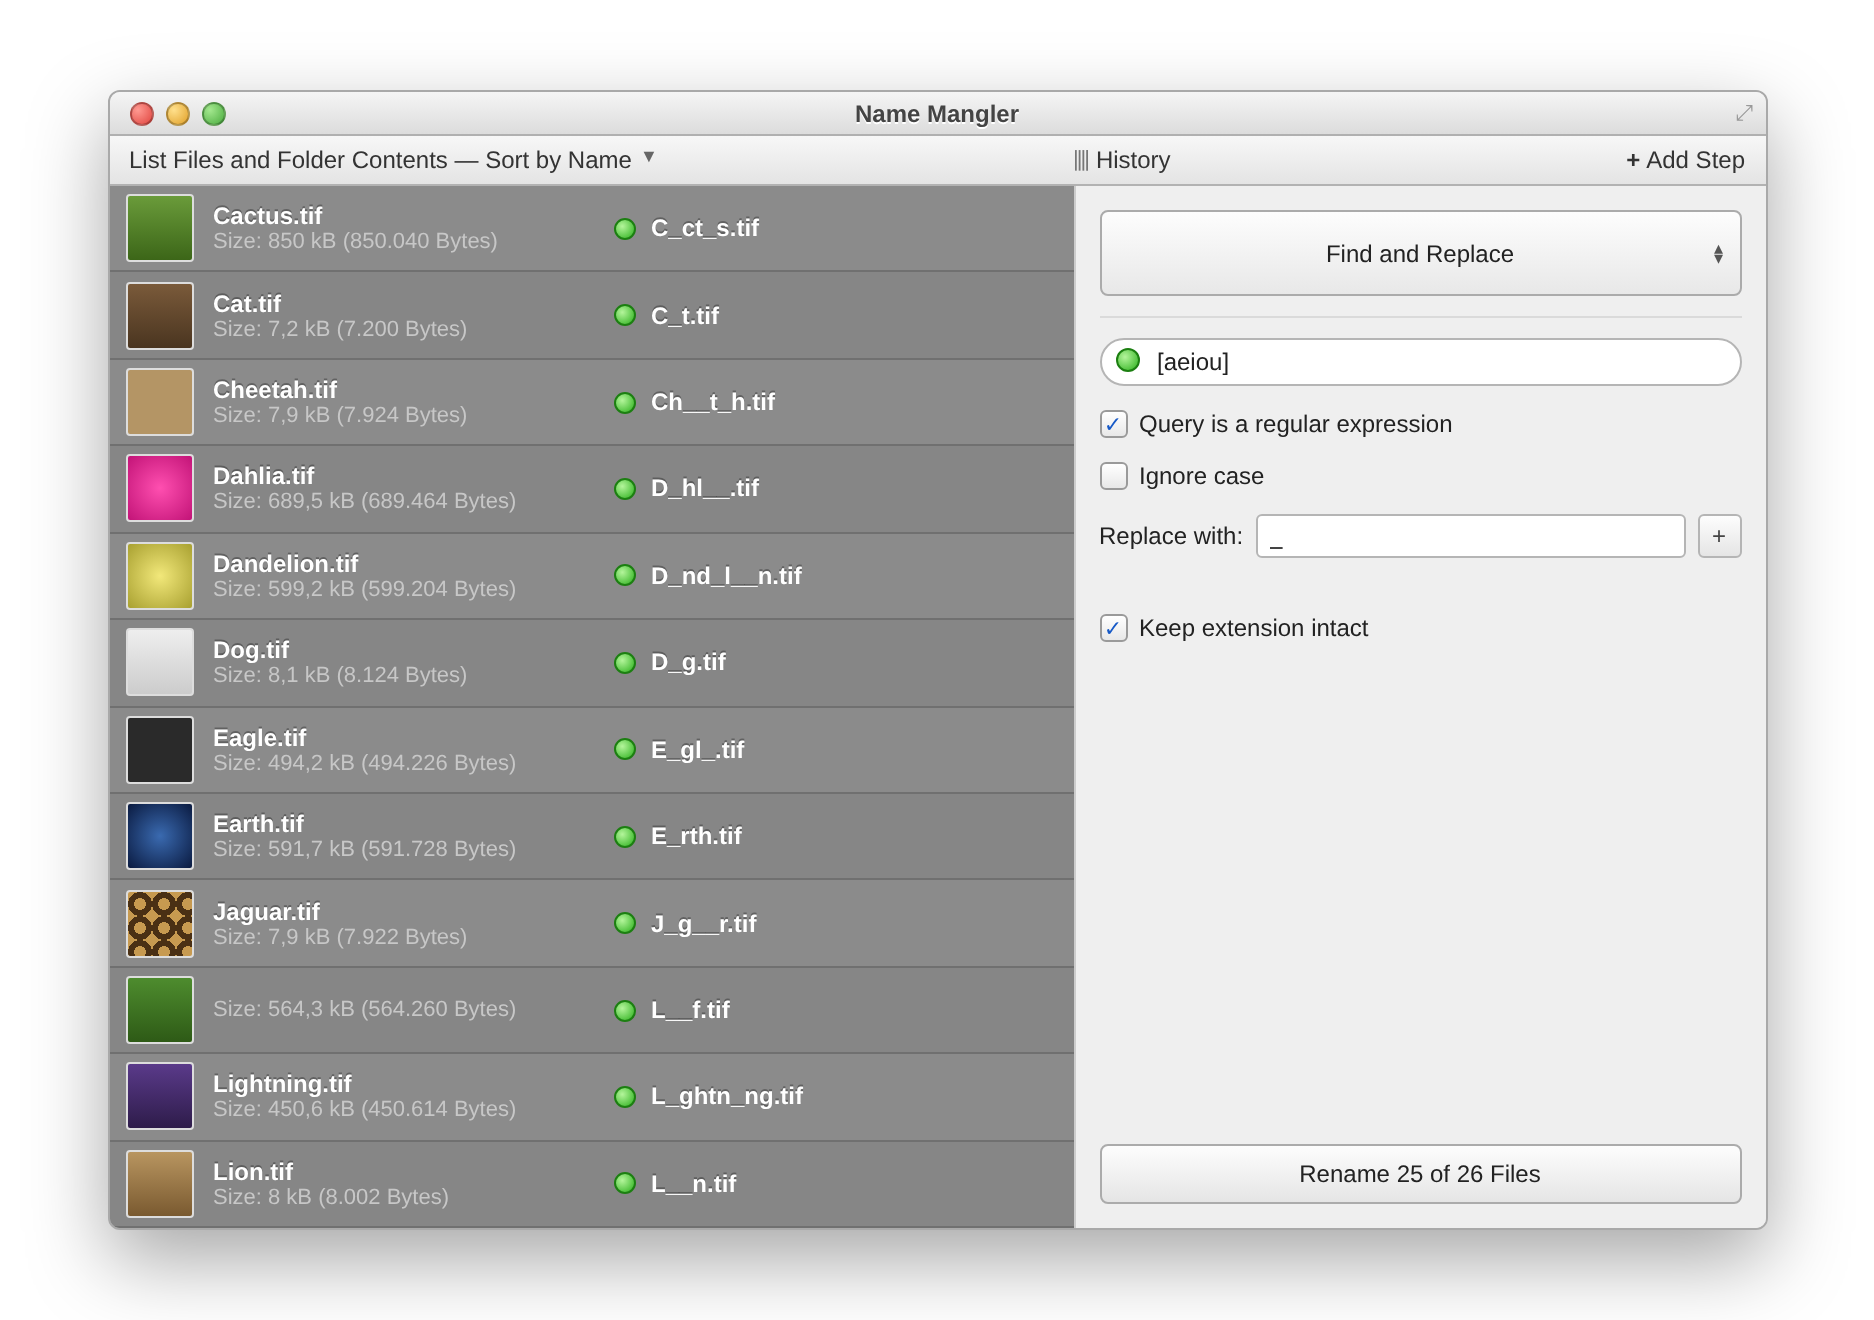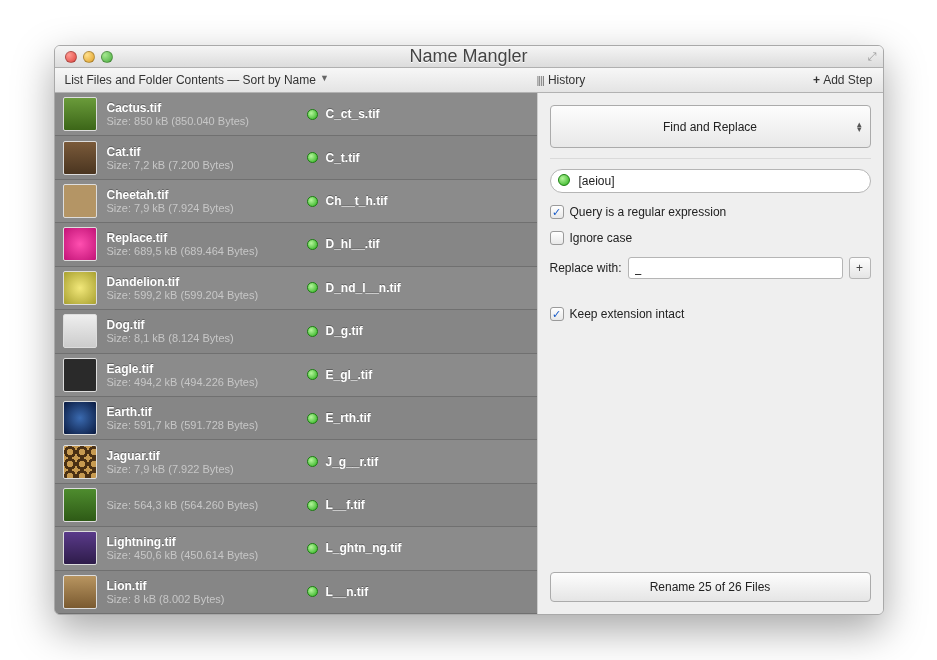--- a/index.html
+++ b/index.html
@@ -43,22 +43,23 @@
     border: 1px solid rgba(0,0,0,0.25);
   }
   .tbtn.red { background: radial-gradient(circle at 30% 30%, #ff9a92, #e0443e); }
   .tbtn.yellow { background: radial-gradient(circle at 30% 30%, #ffe08c, #e0a028); }
   .tbtn.green { background: radial-gradient(circle at 30% 30%, #a4e88f, #4aac3e); }
   .window-title {
     position: absolute;
     left: 0; right: 0;
     text-align: center;
     color: #444;
-    font-size: 18px;
+    font-size: 12px;
     text-shadow: 0 1px 0 #fff;
+    font-weight: bold;
   }
   .resize-hint {
     position: absolute;
     right: 6px;
     color: #999;
     font-size: 11px;
   }
   .toolbar {
     height: 25px;
     background: linear-gradient(#f7f7f7, #e4e4e4);
@@ -337,21 +338,21 @@
           <div class="nameblock">
             <div class="fname">Cheetah.tif</div>
             <div class="fsize">Size: 7,9 kB (7.924 Bytes)</div>
           </div>
           <div class="status-dot"></div>
           <div class="newname">Ch__t_h.tif</div>
         </div>
         <div class="row alt">
           <div class="thumb tc-pink"></div>
           <div class="nameblock">
-            <div class="fname">Replace.tif</div>
+            <div class="fname">Dahlia.tif</div>
             <div class="fsize">Size: 689,5 kB (689.464 Bytes)</div>
           </div>
           <div class="status-dot"></div>
           <div class="newname">D_hl__.tif</div>
         </div>
         <div class="row">
           <div class="thumb tc-yellow"></div>
           <div class="nameblock">
             <div class="fname">Dandelion.tif</div>
             <div class="fsize">Size: 599,2 kB (599.204 Bytes)</div>

